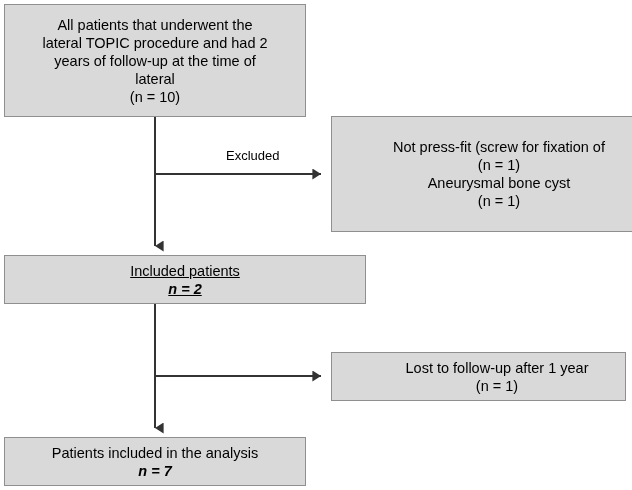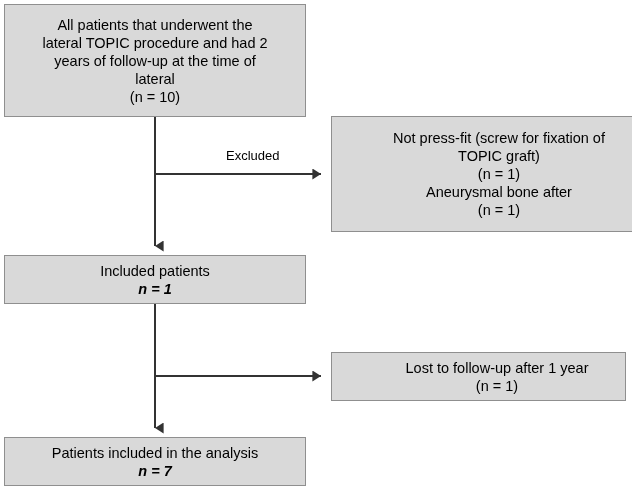--- a/index.html
+++ b/index.html
@@ -34,21 +34,21 @@
     font-size: 14.5px;
     line-height: 18px;
     padding: 2px 6px;
   }
   .node .line { display: block; white-space: nowrap; }
   .italic { }
   .bolditalic { font-weight: bold; font-style: italic; }
 
   #node-enrolled  { left: 4px;   top: 4px;   width: 302px; height: 113px; }
   #node-excluded  { left: 331px; top: 116px; width: 336px; height: 116px; }
-  #node-included  { left: 4px;   top: 255px; width: 302px; height: 49px;  }
+  #node-included  { left: 4px;   top: 255px; width: 362px; height: 49px; text-decoration: underline;  }
   #node-lost      { left: 331px; top: 352px; width: 295px; height: 49px; padding-left: 43px;  }
   #node-analysis  { left: 4px;   top: 437px; width: 302px; height: 49px;  }
 
   
   #connectors {
     position: absolute;
     left: 0; top: 0;
     width: 632px;
     height: 490px;
     pointer-events: none;
@@ -98,29 +98,28 @@
   <div class="node" id="node-enrolled">
     <span class="line">All patients that underwent the</span>
     <span class="line">lateral TOPIC procedure and had 2</span>
     <span class="line">years of follow-up at the time of</span>
     <span class="line">lateral</span>
     <span class="line italic">(n = 10)</span>
   </div>
 
   <div class="node" id="node-excluded">
     <span class="line">Not press-fit (screw for fixation of</span>
-    <span class="line">TOPIC graft)</span>
     <span class="line italic">(n = 1)</span>
-    <span class="line">Aneurysmal bone after</span>
+    <span class="line">Aneurysmal bone cyst</span>
     <span class="line italic">(n = 1)</span>
   </div>
 
   <div class="node" id="node-included">
     <span class="line">Included patients</span>
-    <span class="line bolditalic">n = 1</span>
+    <span class="line bolditalic">n = 2</span>
   </div>
 
   <div class="node" id="node-lost">
     <span class="line">Lost to follow-up after 1 year</span>
     <span class="line">(n = 1)</span>
   </div>
 
   <div class="node" id="node-analysis">
     <span class="line">Patients included in the analysis</span>
     <span class="line bolditalic">n = 7</span>

